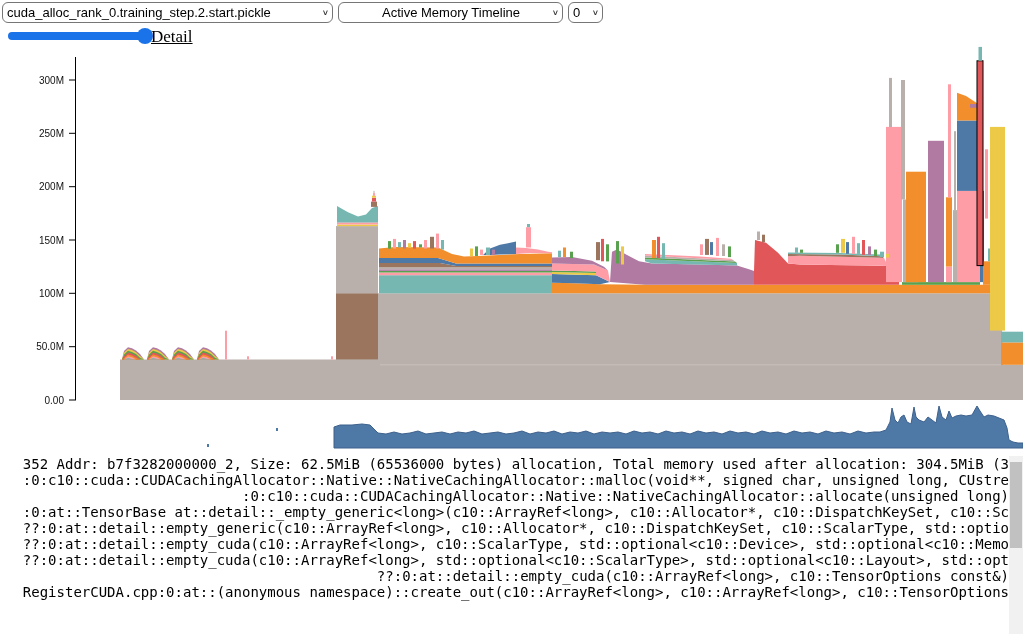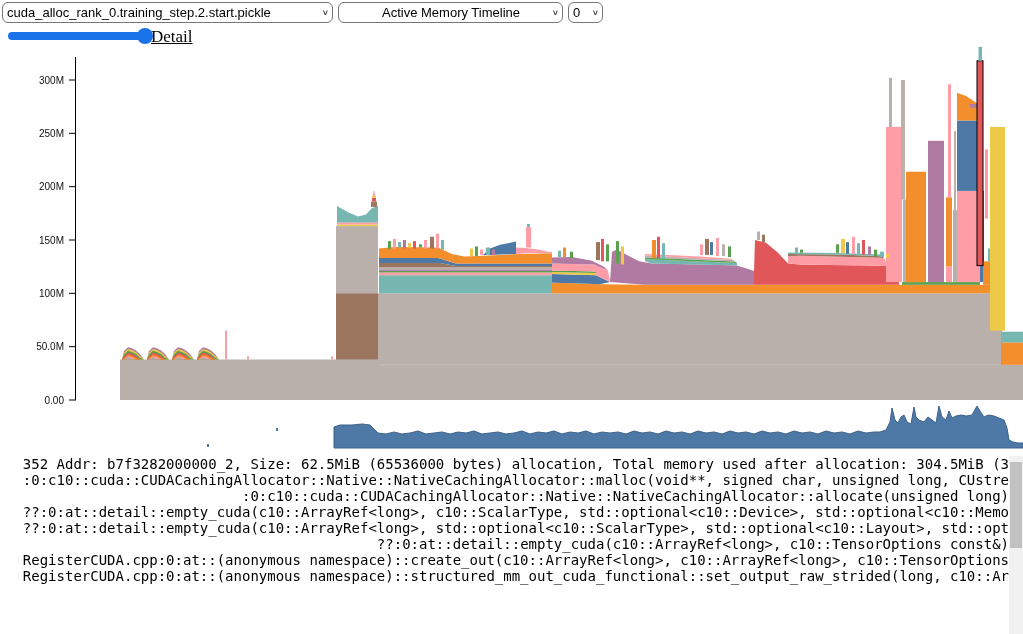--- a/index.html
+++ b/index.html
@@ -220,23 +220,24 @@
       <div id="slider-track" style="background: rgb(26, 115, 232);"></div>
       <div id="slider-thumb" style="background: rgb(26, 115, 232);"></div>
     </div>
     <span id="detail-label">Detail</span>
   </div>
 
   <div id="trace-pane">
       <div class="trace-line">352 Addr: b7f3282000000_2, Size: 62.5MiB (65536000 bytes) allocation, Total memory used after allocation: 304.5MiB (3</div>
       <div class="trace-line">:0:c10::cuda::CUDACachingAllocator::Native::NativeCachingAllocator::malloc(void**, signed char, unsigned long, CUstre</div>
       <div class="trace-line">:0:c10::cuda::CUDACachingAllocator::Native::NativeCachingAllocator::allocate(unsigned long)</div>
+      <div class="trace-line">:0:at::TensorBase at::detail::_empty_generic&lt;long&gt;(c10::ArrayRef&lt;long&gt;, c10::Allocator*, c10::DispatchKeySet, c10::Sc</div>
+      <div class="trace-line">??:0:at::detail::empty_generic(c10::ArrayRef&lt;long&gt;, c10::Allocator*, c10::DispatchKeySet, c10::ScalarType, std::optio</div>
       <div class="trace-line">??:0:at::detail::empty_cuda(c10::ArrayRef&lt;long&gt;, c10::ScalarType, std::optional&lt;c10::Device&gt;, std::optional&lt;c10::Memo</div>
       <div class="trace-line">??:0:at::detail::empty_cuda(c10::ArrayRef&lt;long&gt;, std::optional&lt;c10::ScalarType&gt;, std::optional&lt;c10::Layout&gt;, std::opt</div>
       <div class="trace-line">??:0:at::detail::empty_cuda(c10::ArrayRef&lt;long&gt;, c10::TensorOptions const&amp;)</div>
       <div class="trace-line">RegisterCUDA.cpp:0:at::(anonymous namespace)::create_out(c10::ArrayRef&lt;long&gt;, c10::ArrayRef&lt;long&gt;, c10::TensorOptions</div>
-      <div class="trace-line">RegisterCUDA.cpp:0:at::(anonymous namespace)::structured_mm_out_cuda_functional::set_output_raw_strided(long, c10::Ar</div>
     </div>
   <div id="trace-scrollbar">
     <div id="trace-scroll-thumb"></div>
   </div>
 
 </div>
 
 </body></html>

